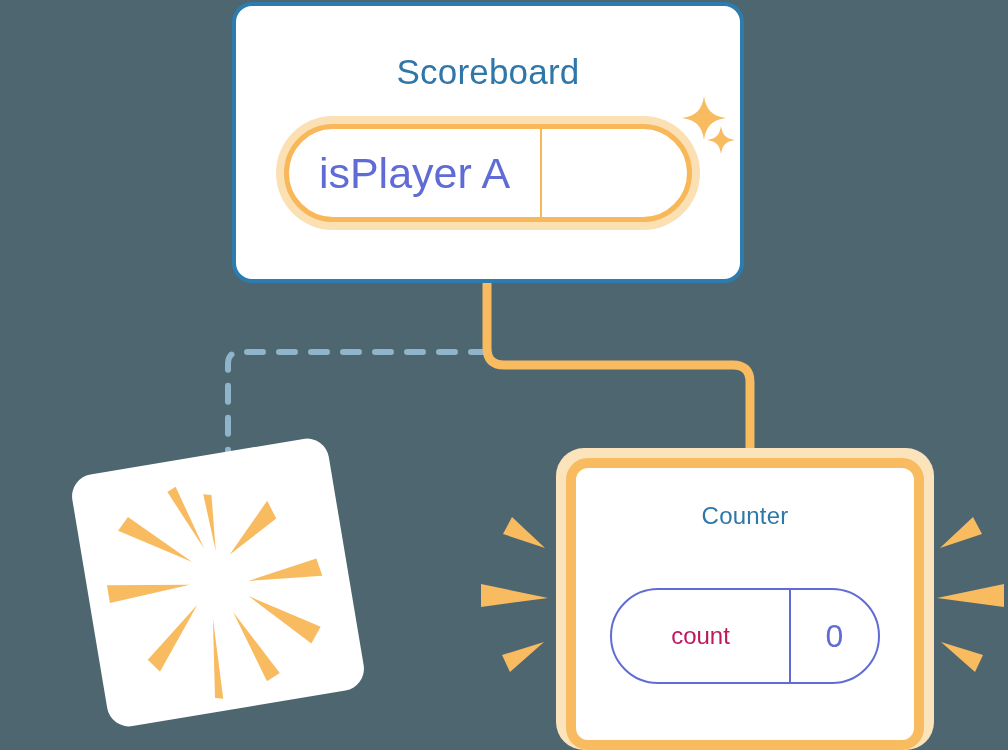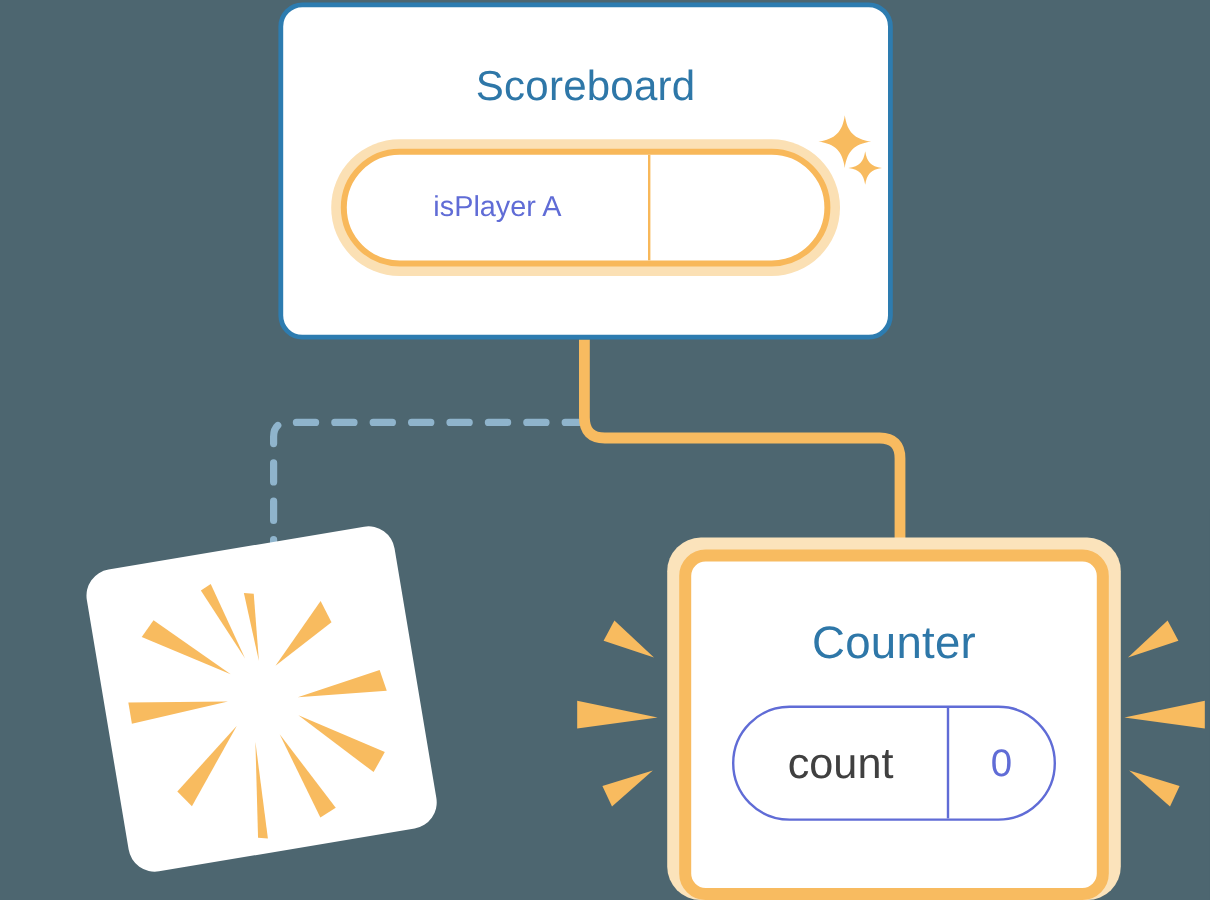--- a/index.html
+++ b/index.html
@@ -75,21 +75,21 @@
     border-radius: 49px;
     display: flex;
     align-items: stretch;
   }
   .pill-orange .pill-key {
     flex: 0 0 251px;
     display: flex;
     align-items: center;
     justify-content: center;
     color: #606cd6;
-    font-size: 24px;
+    font-size: 43px;
     font-weight: 400;
     border-right: 2px solid #f8b85a;
   }
   .pill-orange .pill-val {
     flex: 1 1 auto;
     display: flex;
     align-items: center;
     justify-content: center;
     color: #5d69d4;
     font-size: 34px;
@@ -119,22 +119,22 @@
     left: 566px;
     top: 458px;
     width: 358px;
     height: 292px;
     box-sizing: border-box;
     background: #ffffff;
     border: 10px solid #f8bb60;
     border-radius: 22px;
   }
   .card-counter .card-title-blue {
-    margin-top: 47px;
-    font-size: 38px;
+    margin-top: 34px;
+    font-size: 24px;
   }
 
   
   .pill-blue {
     position: absolute;
     left: 610px;
     top: 588px;
     width: 270px;
     height: 96px;
     box-sizing: border-box;
@@ -143,22 +143,22 @@
     border-radius: 48px;
     display: flex;
     align-items: stretch;
     z-index: 4;
   }
   .pill-blue .pill-key {
     flex: 0 0 177px;
     display: flex;
     align-items: center;
     justify-content: center;
-    color: #404040;
-    font-size: 36px;
+    color: #be185d;
+    font-size: 24px;
     font-weight: 400;
     border-right: 2px solid #606cd6;
   }
   .pill-blue .pill-val {
     flex: 1 1 auto;
     display: flex;
     align-items: center;
     justify-content: center;
     color: #606cd6;
     font-size: 32px;

